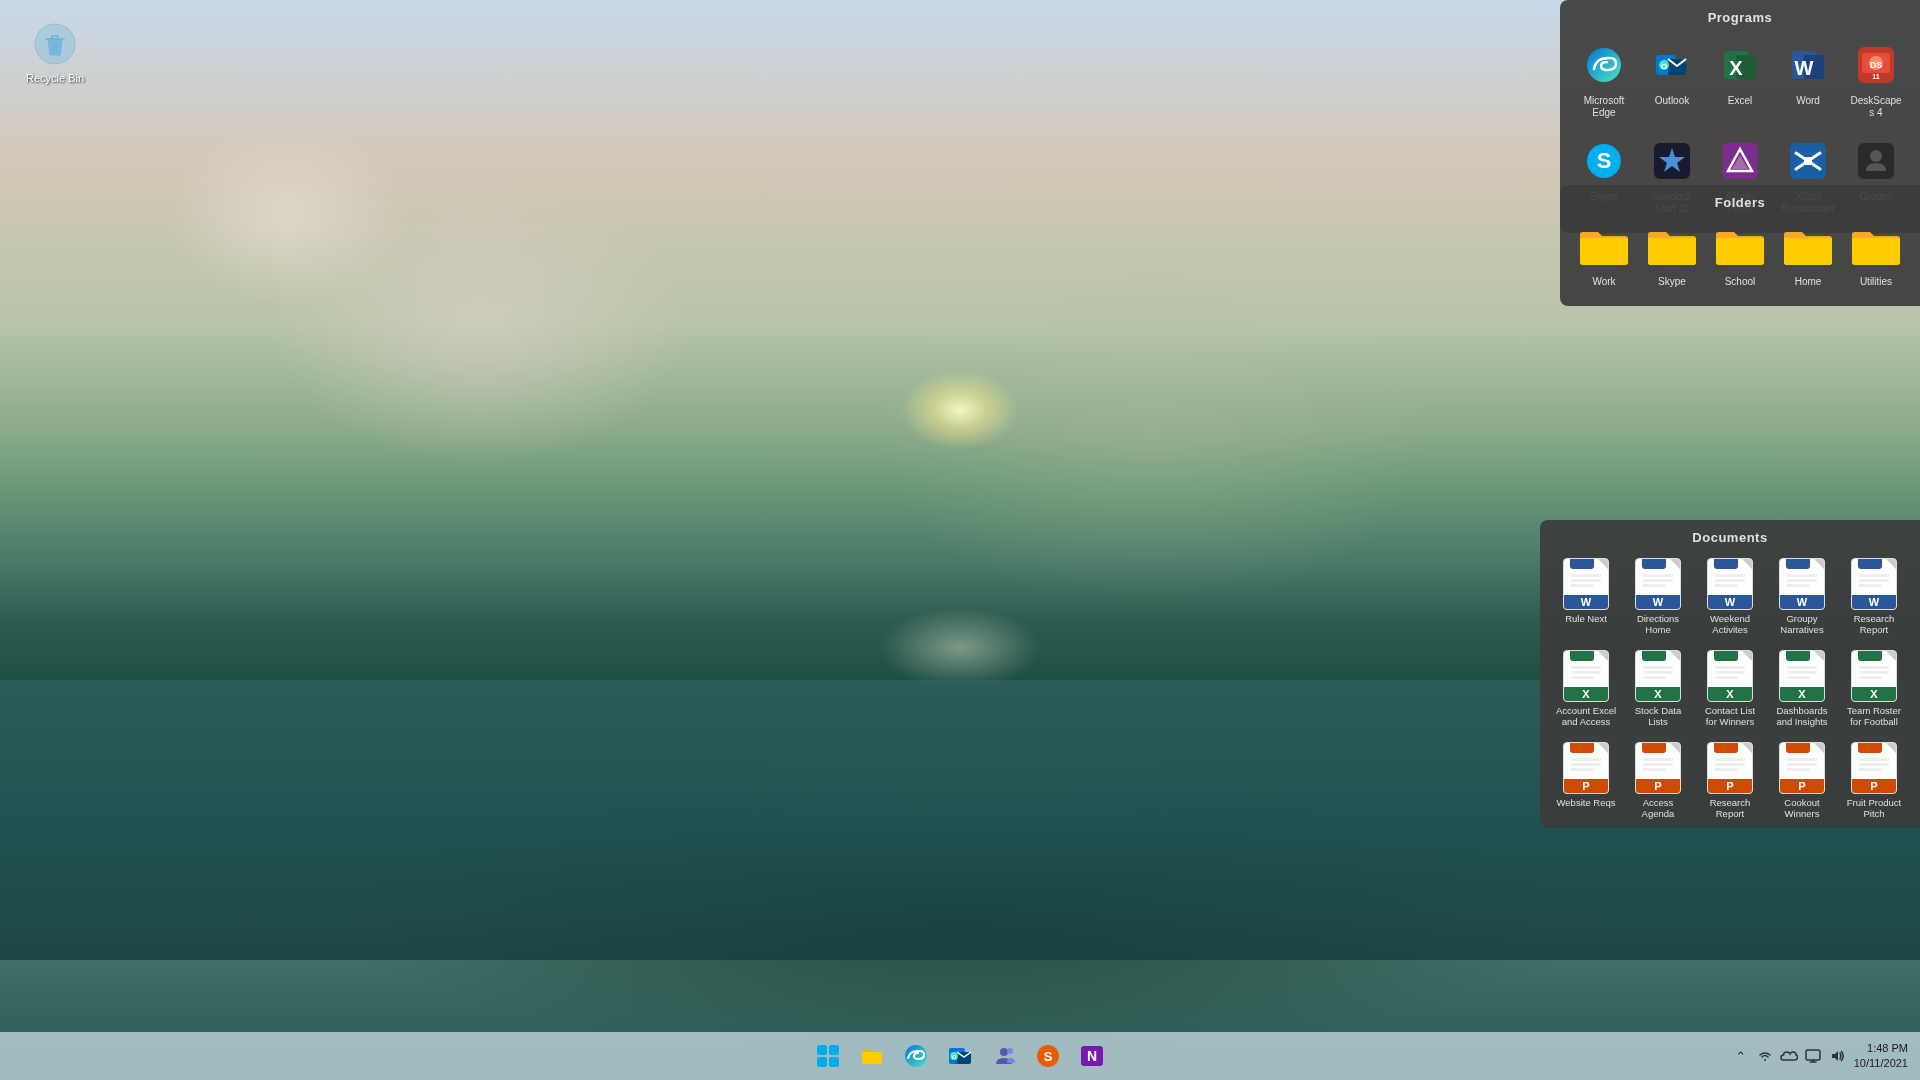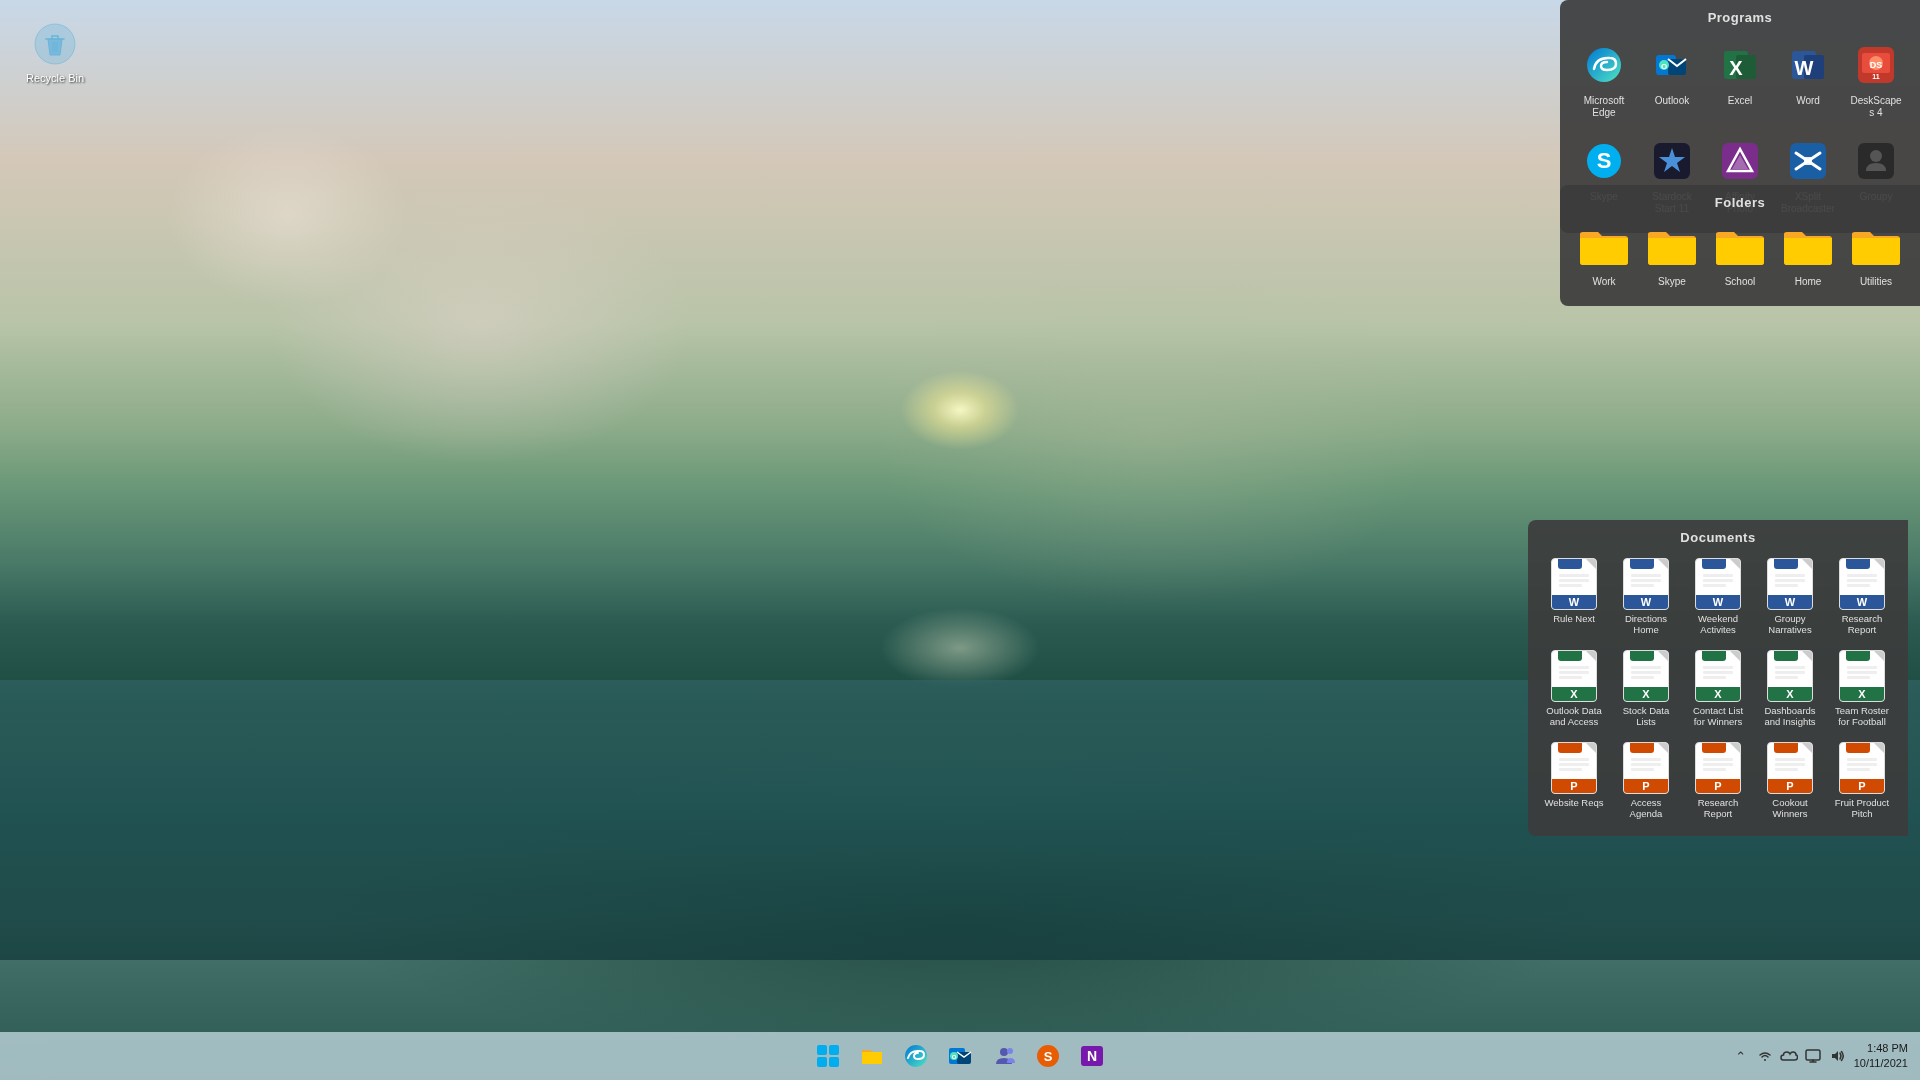--- a/index.html
+++ b/index.html
@@ -107,23 +107,23 @@
       padding: 10px 12px 14px;
     }
     #folders-panel {
       top: 185px;
       right: 0;
       width: 360px;
       padding: 10px 12px 14px;
     }
     #documents-panel {
       top: 520px;
-      right: 12px;
+      right: 0;
       width: 380px;
-      padding: 10px 12px 14px;
+      padding: 10px 12px 6px;
     }
 
     .panel-header {
       color: #e0e0e0;
       font-size: 13px;
       font-weight: 600;
       text-align: center;
       margin-bottom: 10px;
       letter-spacing: 0.5px;
     }
@@ -547,21 +547,21 @@
         <div style="width:38px;height:28px;margin-top:4px;">
           <div style="height:3px;background:#eee;margin:2px 4px;border-radius:1px;"></div>
           <div style="height:3px;background:#eee;margin:2px 4px;border-radius:1px;"></div>
           <div style="height:3px;background:#eee;margin:2px 4px;border-radius:1px;width:60%;"></div>
         </div>
         <div style="position:absolute;top:0;right:0;width:0;height:0;border-style:solid;border-width:0 10px 10px 0;border-color:transparent #ccc transparent transparent;"></div>
         <div style="position:absolute;top:0;left:6px;width:24px;height:10px;background:#217346;border-radius:0 0 3px 3px;display:flex;align-items:center;justify-content:center;">
         </div>
       </div>
     </div>
-    <div class="icon-label">Outlook Data and Access</div>
+    <div class="icon-label">Account Excel and Access</div>
   </div>
       <div class="doc-app-icon">
     <div style="position:relative;width:46px;height:52px;border-radius:4px;background:white;margin-bottom:3px;border:1px solid #ddd;overflow:hidden;">
       <div style="position:absolute;top:0;right:0;bottom:0;left:0;display:flex;flex-direction:column;align-items:center;justify-content:center;">
         <div style="width:100%;height:14px;background:#217346;display:flex;align-items:center;justify-content:center;position:absolute;bottom:0;">
           <span style="color:white;font-size:11px;font-weight:900;font-family:Arial,sans-serif;">X</span>
         </div>
         <div style="width:38px;height:28px;margin-top:4px;">
           <div style="height:3px;background:#eee;margin:2px 4px;border-radius:1px;"></div>
           <div style="height:3px;background:#eee;margin:2px 4px;border-radius:1px;"></div>

